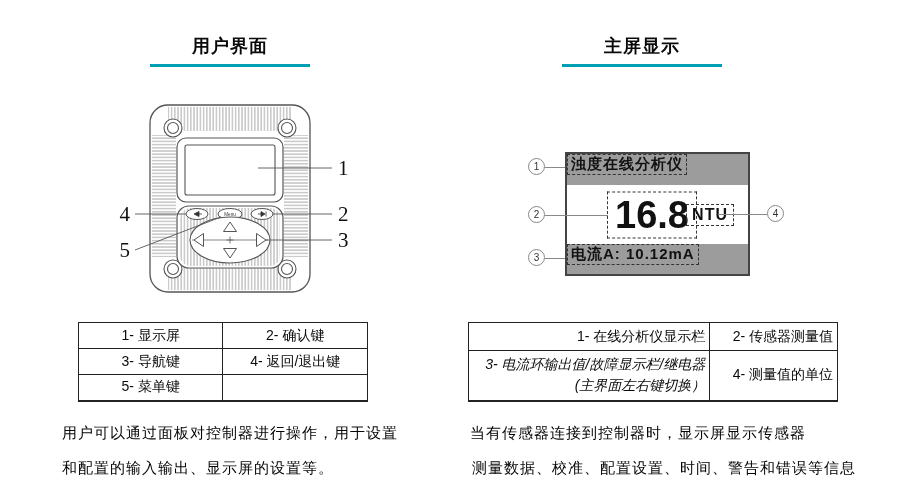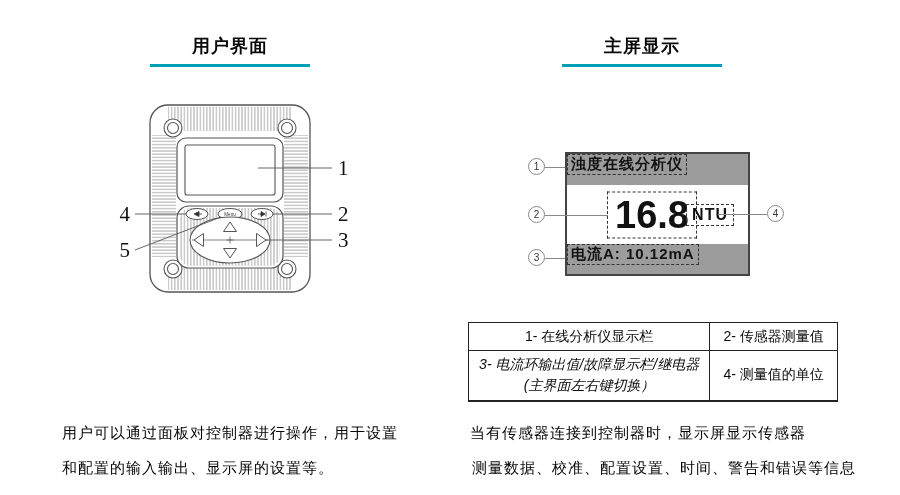--- a/index.html
+++ b/index.html
@@ -91,21 +91,21 @@
   }
   table.legend td {
     border: 1px solid #222;
     height: 26px;
     padding: 1px 4px;
   }
   table.legend { border-bottom: 2px solid #222; }
   .legend-left { left: 78px; top: 322px; width: 290px; }
   .legend-left td { text-align: center; width: 145px; }
   .legend-right { left: 468px; top: 322px; width: 370px; }
-  .legend-right td { text-align: center; }
+  .legend-right td { text-align: right; }
   .legend-right td.c1 { width: 242px; }
   .legend-right td.c2 { width: 128px; }
   .legend-right tr.r1 td { height: 28px; }
   .legend-right tr.r2 td { height: 50px; }
   .multiline { white-space: pre-line; line-height: 1.5; font-style: italic; }
   
   .para-line {
     position: absolute;
     font-size: 15px;
     color: #050505;
@@ -197,20 +197,36 @@
 
     <g font-family="Liberation Serif, DejaVu Serif, serif" font-size="21" fill="#111">
       <text x="248" y="80">1</text>
       <text x="248" y="126">2</text>
       <text x="248" y="152">3</text>
       <text x="40" y="126" text-anchor="end">4</text>
       <text x="40" y="162" text-anchor="end">5</text>
     </g>
   </svg>
 
+  <table class="legend legend-left">
+    <tbody>
+        <tr>
+      <td>1- 显示屏</td>
+      <td>2- 确认键</td>
+    </tr>
+    <tr>
+      <td>3- 导航键</td>
+      <td>4- 返回/退出键</td>
+    </tr>
+    <tr>
+      <td>5- 菜单键</td>
+      <td></td>
+    </tr>
+  </tbody>
+    </table>
 
   <p class="para-line" style="left:62px; top:424px;">用户可以通过面板对控制器进行操作，用于设置</p>
   <p class="para-line" style="left:62px; top:459px;">和配置的输入输出、显示屏的设置等。</p>
 
   <h2 class="sec-title" style="left:562px;">主屏显示</h2>
   <div class="title-underline" style="left:562px;"></div>
 
   <div class="screen">
     <div class="screen-bar">
       <span class="dashed-box">浊度在线分析仪</span>

